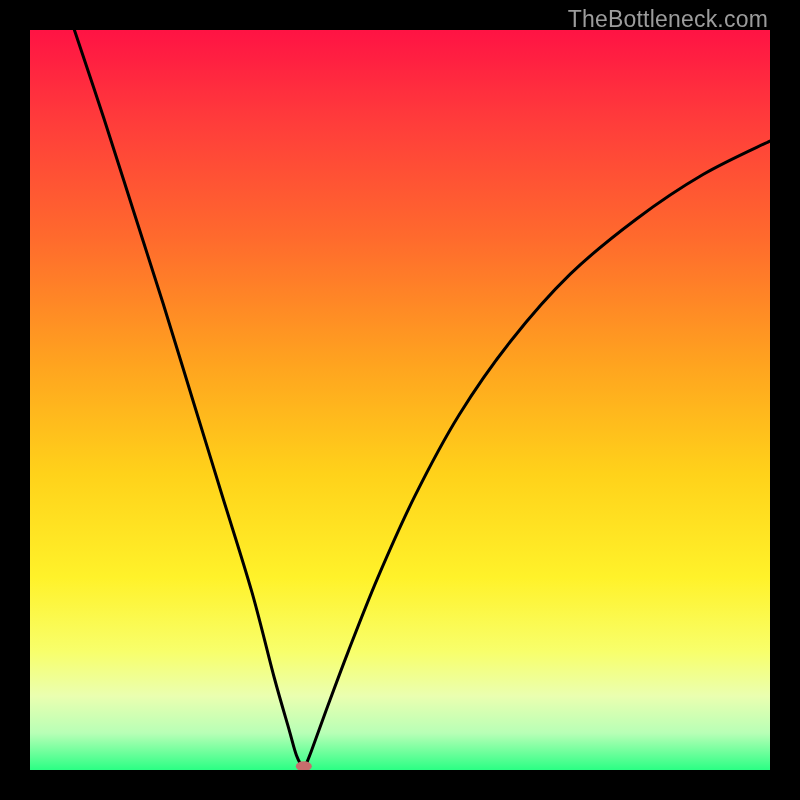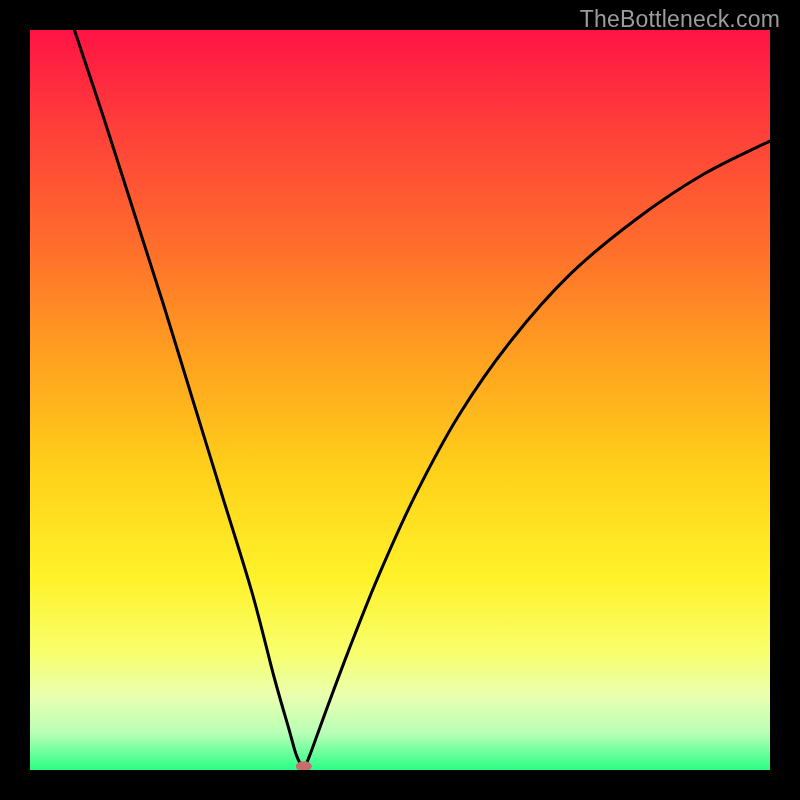--- a/index.html
+++ b/index.html
@@ -28,21 +28,21 @@
     position: absolute;
     inset: 0;
   }
   .curve-svg {
     position: absolute;
     inset: 0;
   }
   .watermark {
     position: absolute;
     top: 6px;
-    right: 20px;
+    right: 32px;
     color: #9c9c9c;
     font-size: 23px;
     letter-spacing: 0.2px;
     font-weight: 400;
   }
 </style>
 </head>
 <body>
 
 <div class="frame">

